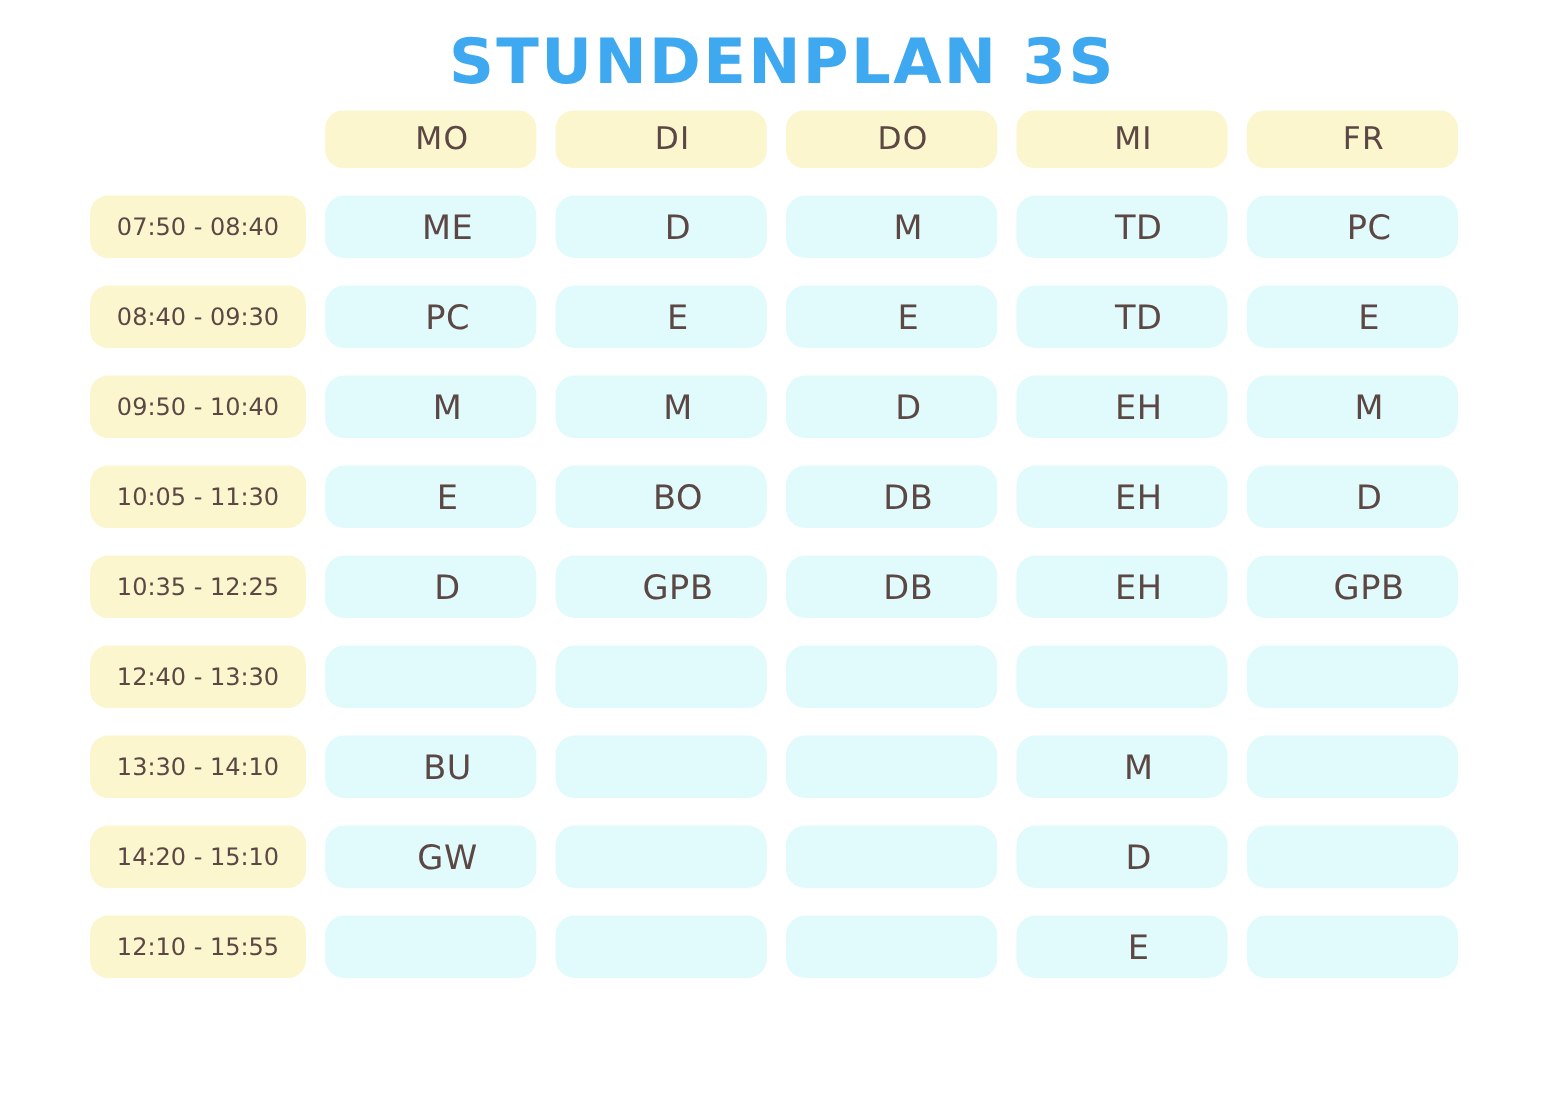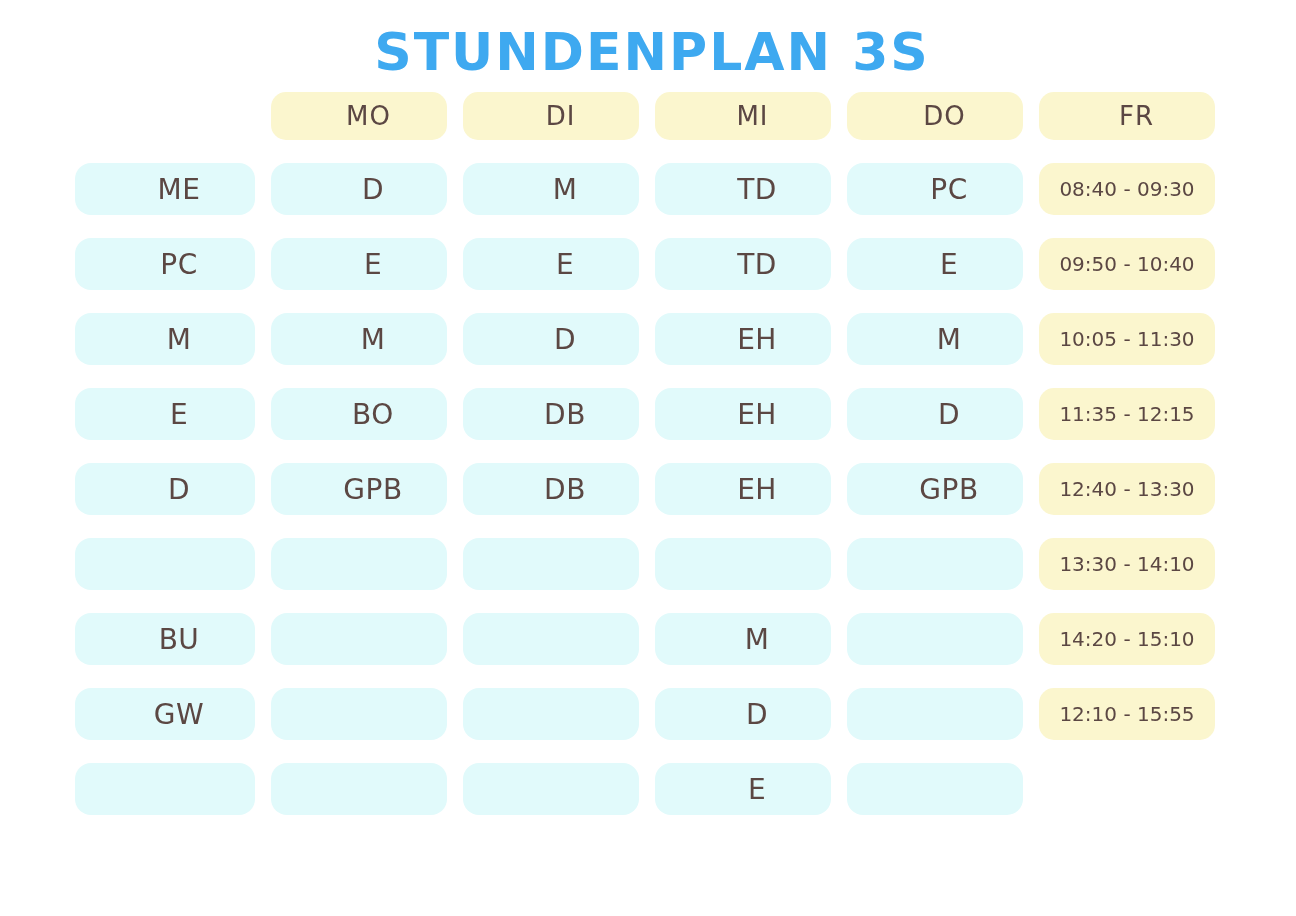--- a/index.html
+++ b/index.html
@@ -77,24 +77,25 @@
 </head>
 <body>
 
 <div class="page">
   <h1 class="title">STUNDENPLAN 3S</h1>
 
   <div class="grid">
     <div class="corner"></div>
     <div class="day-header">MO</div>
     <div class="day-header">DI</div>
+    <div class="day-header">DO</div>
     <div class="day-header">MI</div>
-    <div class="day-header">DO</div>
     <div class="day-header">FR</div>
 
+    <div class="time-box">07:50 - 08:40</div>
     <div class="cell">ME</div>
     <div class="cell">D</div>
     <div class="cell">M</div>
     <div class="cell">TD</div>
     <div class="cell">PC</div>
 
     <div class="time-box">08:40 - 09:30</div>
     <div class="cell">PC</div>
     <div class="cell">E</div>
     <div class="cell">E</div>
@@ -108,21 +109,21 @@
     <div class="cell">EH</div>
     <div class="cell">M</div>
 
     <div class="time-box">10:05 - 11:30</div>
     <div class="cell">E</div>
     <div class="cell">BO</div>
     <div class="cell">DB</div>
     <div class="cell">EH</div>
     <div class="cell">D</div>
 
-    <div class="time-box">11:35 - 12:15</div>
+    <div class="time-box">10:35 - 12:25</div>
     <div class="cell">D</div>
     <div class="cell">GPB</div>
     <div class="cell">DB</div>
     <div class="cell">EH</div>
     <div class="cell">GPB</div>
 
     <div class="time-box">12:40 - 13:30</div>
     <div class="cell"></div>
     <div class="cell"></div>
     <div class="cell"></div>

